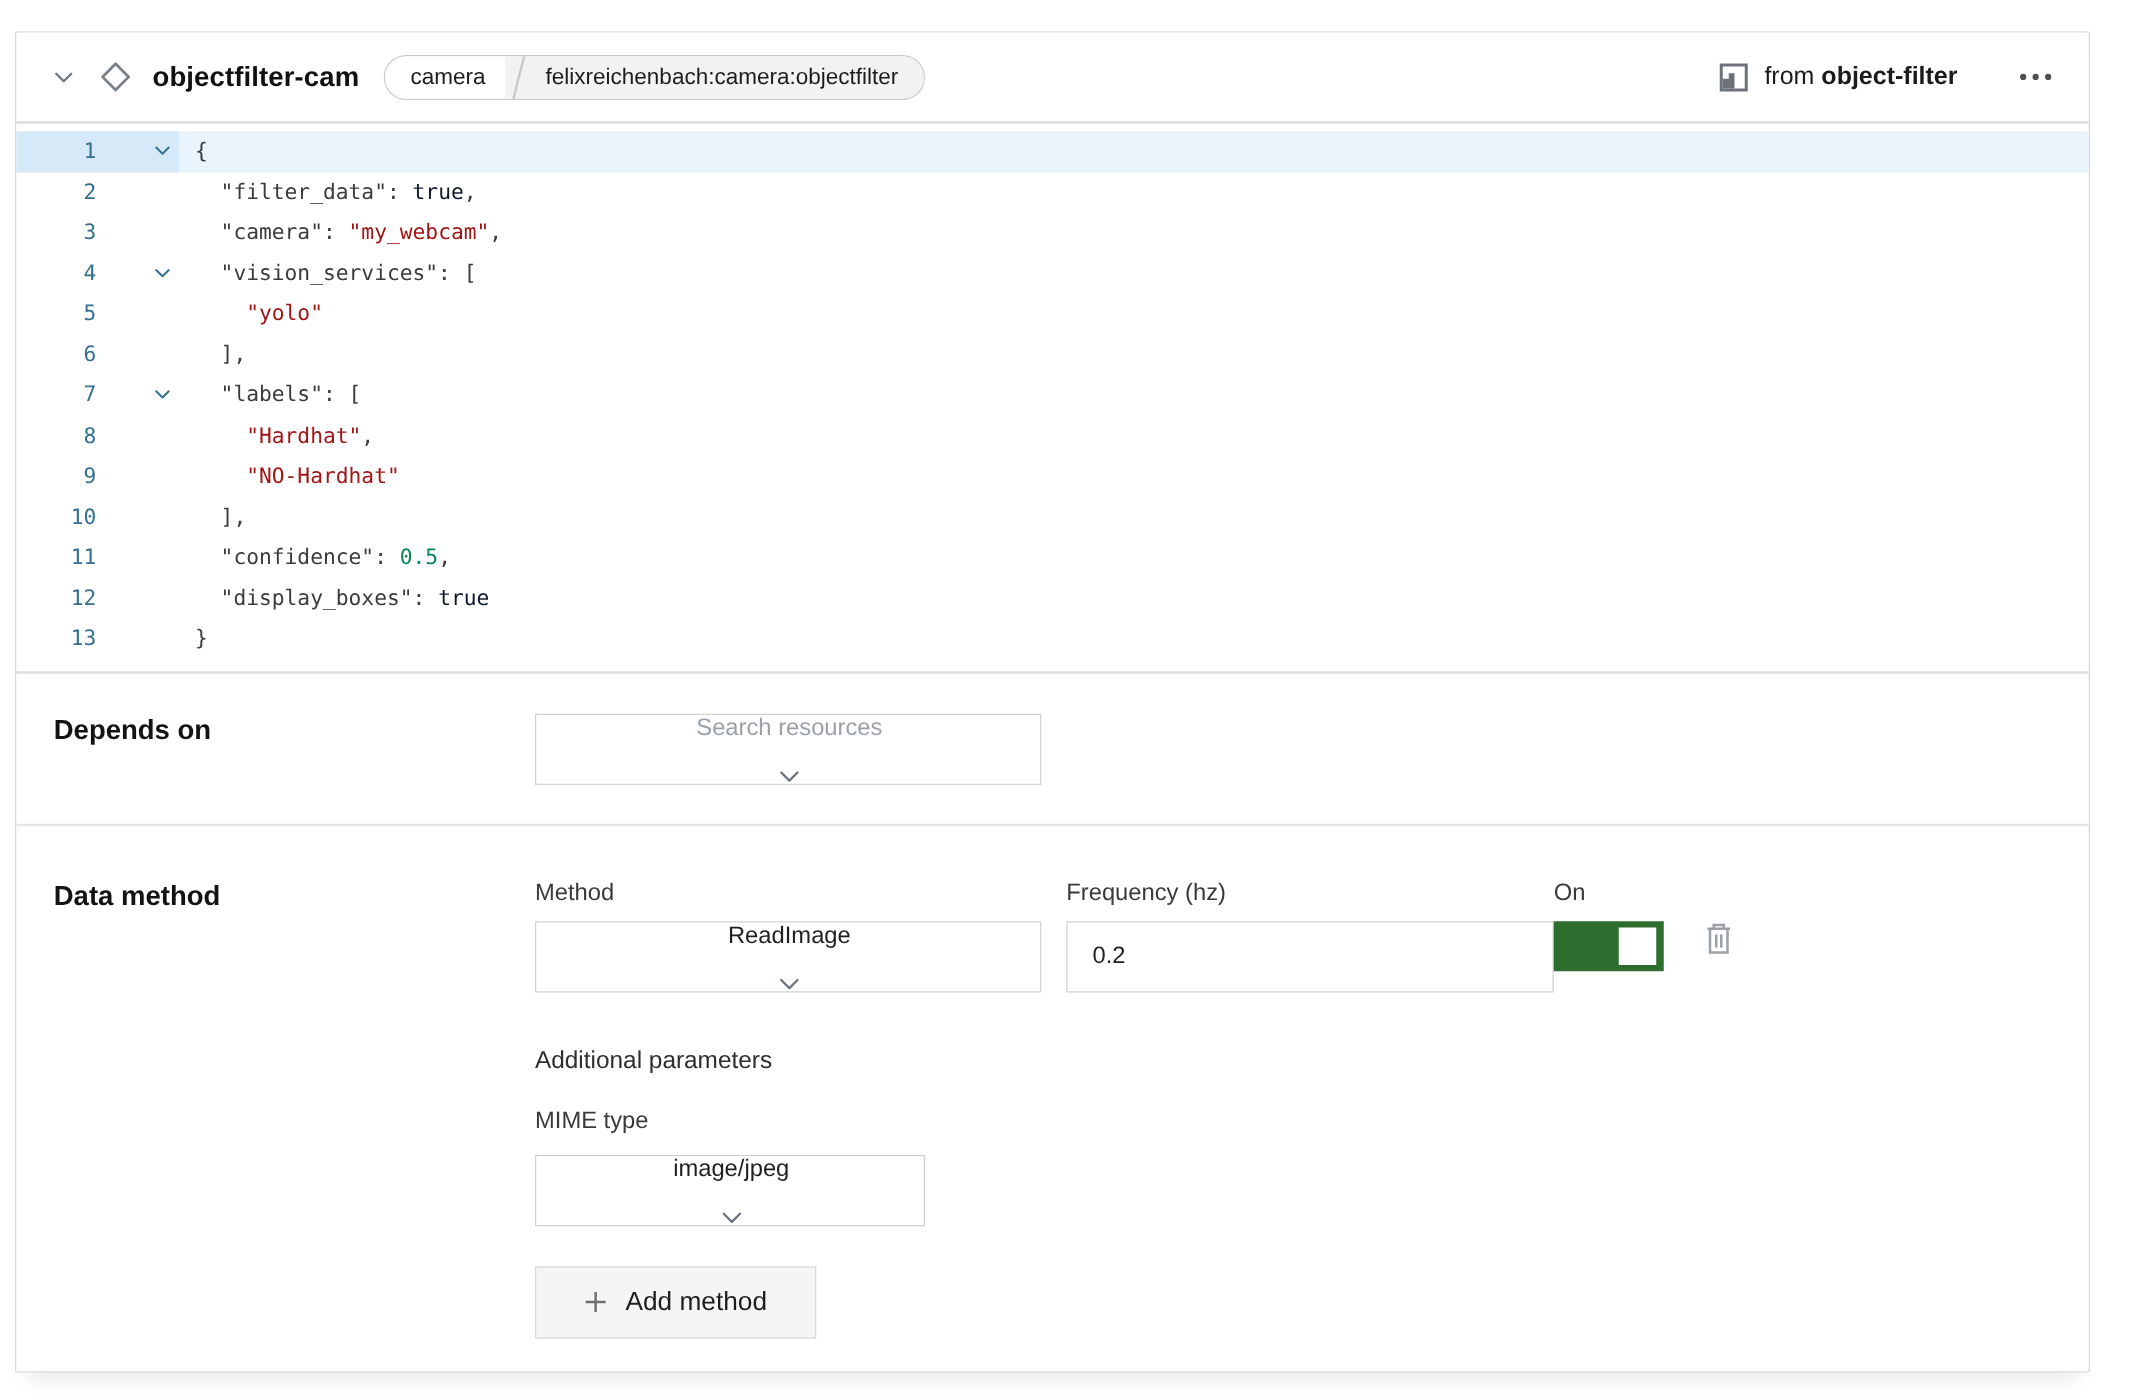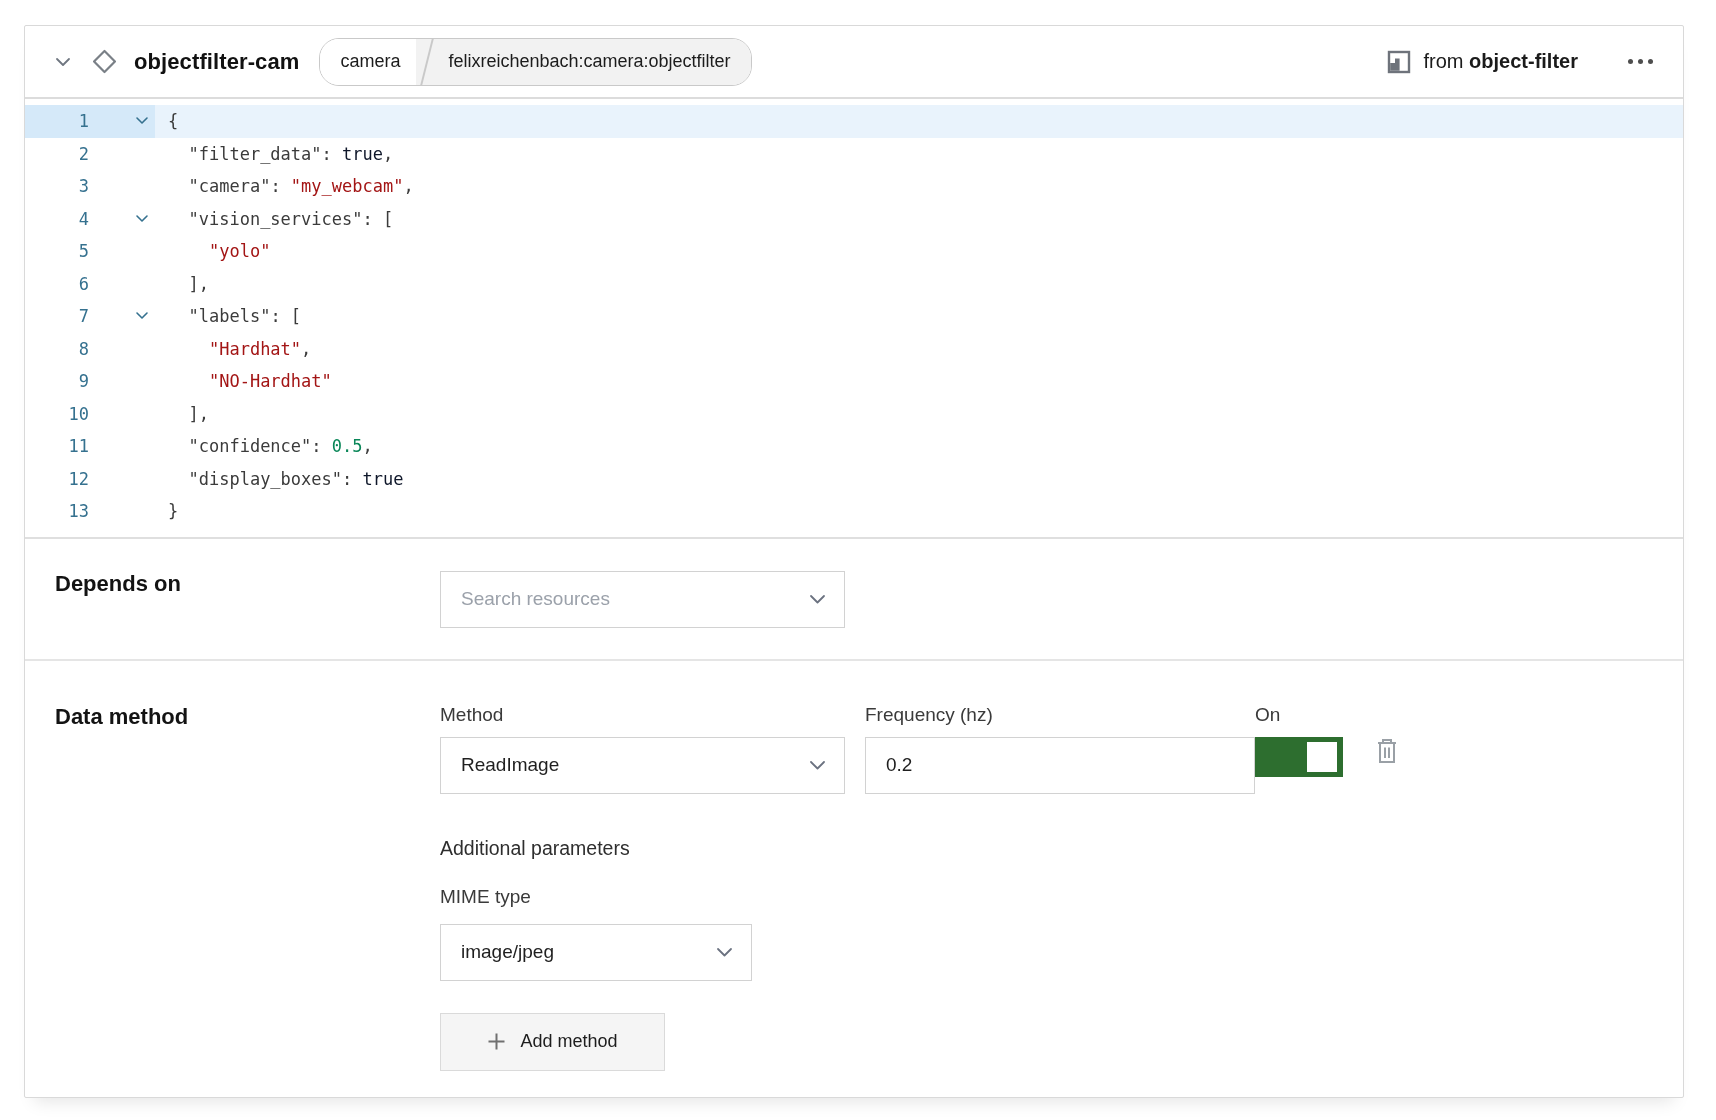--- a/index.html
+++ b/index.html
@@ -1,28 +1,28 @@
 <!DOCTYPE html>
 <html><head>
 <meta charset="utf-8">
 <style>
   * { margin:0; padding:0; box-sizing:border-box; }
   html,body { width:1716px; height:1120px; background:#ffffff; overflow:hidden;
               font-family:"Liberation Sans", sans-serif; }
-  .card { position:absolute; left:24px; top:25px; width:1660px; height:1073px;
+  .card { position:absolute; left:12px; top:25px; width:1660px; height:1073px;
           background:#fff; border:1.5px solid #d9d9d9; border-radius:2px;
           box-shadow:0 14px 16px -10px rgba(0,0,0,.10); overflow:hidden; }
 
   
   .card-header { height:73px; display:flex; align-items:center; padding:0 28px;
                  border-bottom:2px solid #dcdcdc; }
   .hdr-chevron { width:20px; height:20px; display:flex; align-items:center; cursor:pointer; }
   .diamond { margin-left:18px; width:27px; height:27px; }
   .res-title { margin-left:16px; font-size:22px; font-weight:700; color:#111; letter-spacing:.1px; }
-  .pill { margin-left:20px; height:48px; display:flex; align-items:stretch;
+  .pill { margin-left:20px; height:36px; display:flex; align-items:stretch;
           border:1.5px solid #c9c9c9; border-radius:20px; overflow:hidden; font-size:18px; color:#1c1c1c; }
   .pill-left { background:#ffffff; display:flex; align-items:center; padding:0 16px 0 20px; }
   .pill-div { width:26px; background:#f2f2f2; position:relative; }
   .pill-div:before { content:""; position:absolute; left:10px; top:-2px; bottom:-2px;
                      width:1.5px; background:#c9c9c9; transform:skewX(-14deg); }
   .pill-right { background:#f2f2f2; display:flex; align-items:center; padding:0 20px 0 6px; }
   .hdr-right { margin-left:auto; display:flex; align-items:center; }
   .module-icon { width:24px; height:24px; margin-right:13px; }
   .from-text { font-size:20px; color:#1b1b1b; }
   .from-text b { font-weight:700; }
@@ -48,42 +48,42 @@
   
   .section { display:flex; }
   .sec-label-col { width:415px; flex:none; padding-left:30px; }
   .sec-label { font-size:22px; font-weight:700; color:#131313; }
   .depends { height:122px; padding-top:32px; border-bottom:2px solid #e5e5e5; }
   .capture { padding-top:43px; }
 
   .field-label { font-size:19px; color:#3a3a3a; margin-bottom:11px; }
   .selectbox, .textinput { height:57px; background:#fff; border:1.5px solid #d2d2d2;
       display:flex; align-items:center; padding:0 18px 0 20px; font-size:19px; color:#1f1f1f; }
-  .selectbox { cursor:pointer; }
+  .selectbox { cursor:pointer;flex-direction:column; }
   .selectbox .sel-text { flex:1; }
   .placeholder { color:#9ba1aa; }
   .textinput { width:390px; }
   .textinput input { border:none; outline:none; width:100%; font-size:19px; color:#1f1f1f;
       font-family:"Liberation Sans", sans-serif; background:transparent; }
 
   .cap-fields { flex:1; }
   .cap-row { display:flex; }
   .group-method { width:405px; }
   .group-freq { width:390px; margin-left:20px; }
   .group-on { }
   .toggle { width:88px; height:40px; background:#2d6e2f; position:relative; cursor:pointer; margin-top:1px; }
   .knob { position:absolute; right:6px; top:5px; width:30px; height:30px; background:#fff; }
   .trash { margin-left:31px; margin-top:32px; cursor:pointer; }
 
   .addl-label { margin-top:43px; font-size:19.5px; color:#2e2e2e; }
   .mime-label { margin-top:26px; font-size:19px; color:#3a3a3a; }
   .mime-box { margin-top:16px; width:312px; }
   .add-btn { margin-top:32px; width:225px; height:58px; background:#f5f5f5;
       border:1.5px solid #dadada; display:flex; align-items:center; justify-content:center;
-      gap:14px; font-size:18px; color:#1d1d1d; cursor:pointer; }
+      gap:14px; font-size:21px; color:#1d1d1d; cursor:pointer; }
 </style>
 </head>
 <body>
 
 <div class="card">
 
   <div class="card-header">
     <span class="hdr-chevron">
       <svg width="20" height="12" viewBox="0 0 20 12">
           <polyline points="4,3 10,9 16,3" fill="none" stroke="#6f7680" stroke-width="1.8" stroke-linecap="round" stroke-linejoin="round"></polyline>

